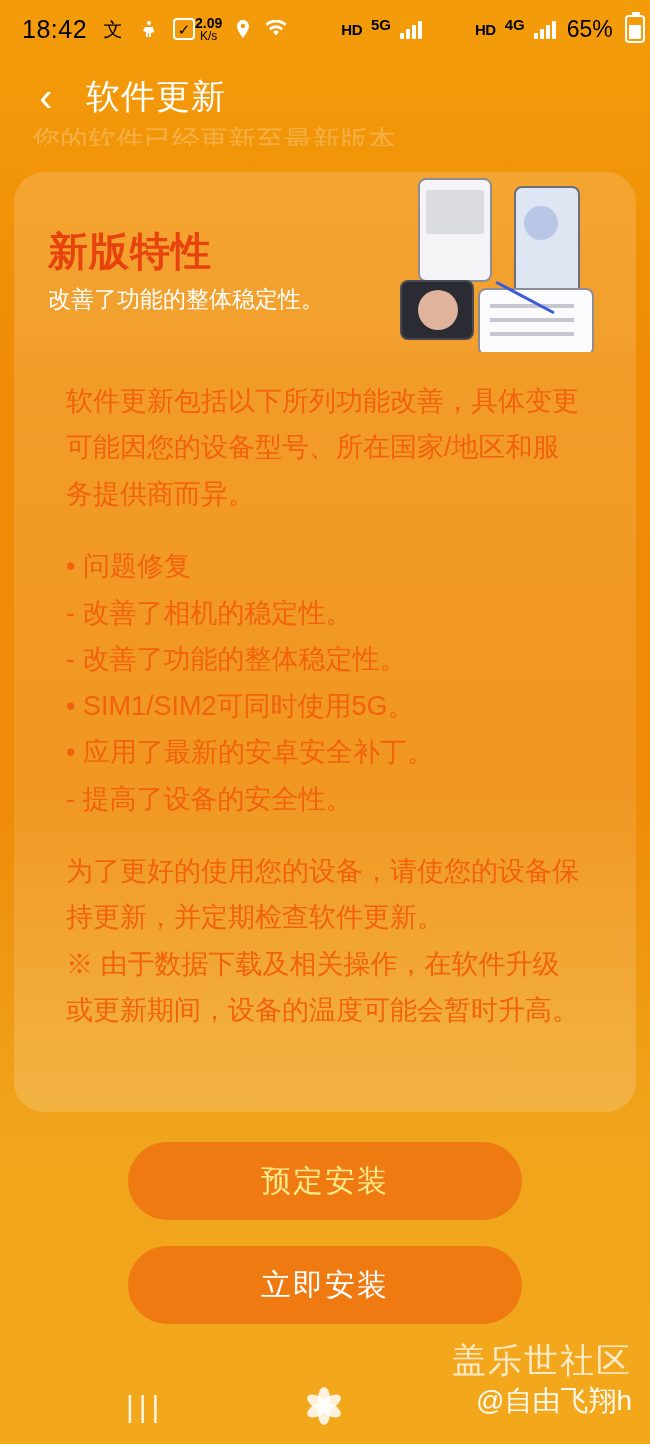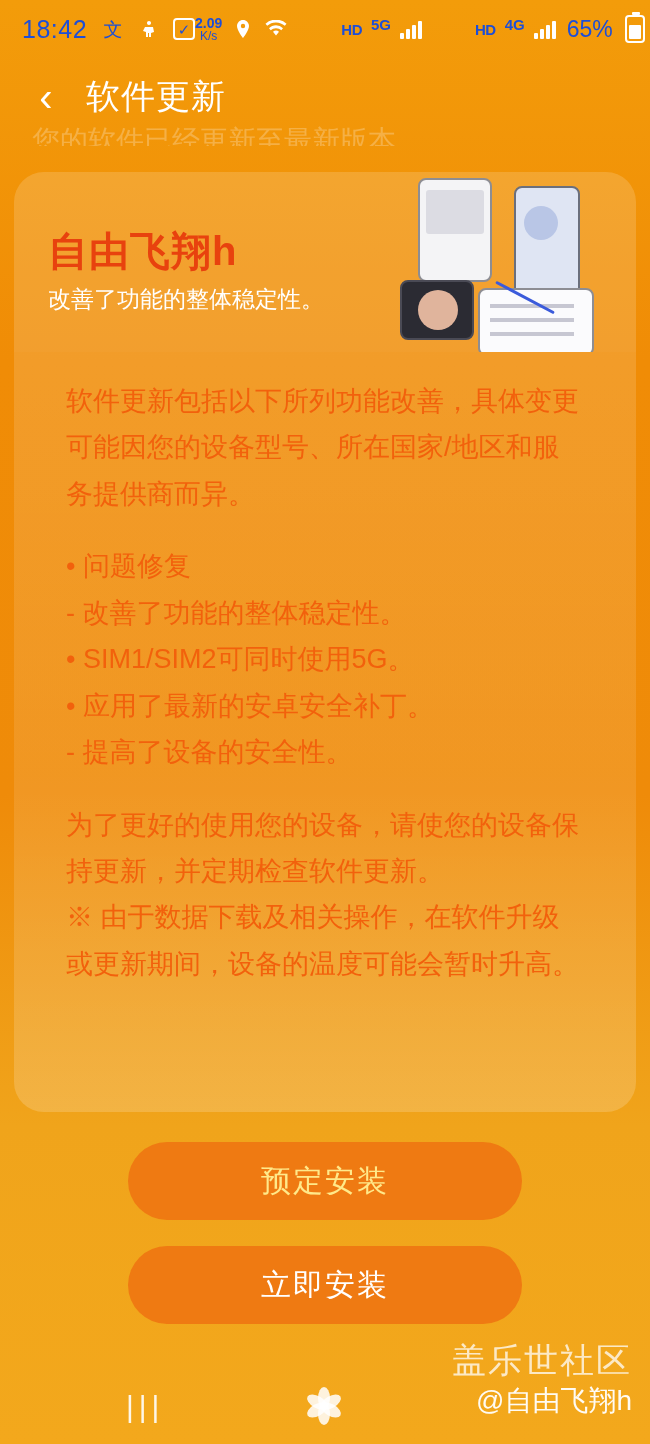--- a/index.html
+++ b/index.html
@@ -13,21 +13,21 @@
     position: relative;
     color: #fff;
   }
 
   
   .statusbar {
     height: 58px;
     display: flex; align-items: center;
     padding: 0 22px;
     font-size: 24px;
-    color: #1d4ed8;
+    color: #000000;
     position: relative;
     text-align: center;
   }
   .sb-time { font-size: 25px; letter-spacing: .5px; }
   .sb-left-icons { display: flex; align-items: center; gap: 12px; margin-left: 14px; }
   .sb-ico {
     width: 24px; height: 24px; display: inline-flex;
     align-items: center; justify-content: center;
     font-size: 19px; line-height: 1;
   }
@@ -222,35 +222,36 @@
 </div>
 
 <div class="appbar">
   <div class="back">‹</div>
   <div class="apptitle">软件更新</div>
 </div>
 
 <div class="ghostline">您的软件已经更新至最新版本。</div>
 
 <div class="card">
-  <h1>自由飞翔h</h1>
+  <h1>新版特性</h1>
   <p>改善了功能的整体稳定性。</p>
   <div class="phones">
     <div class="ph ph1"></div>
     <div class="ph ph2"></div>
     <div class="ph ph3"></div>
     <div class="ph ph4"></div>
     <div class="pen"></div>
   </div>
 </div>
 
 <div class="panel">
   <div class="para">软件更新包括以下所列功能改善，具体变更可能因您的设备型号、所在国家/地区和服务提供商而异。</div>
   <div class="spacer"></div>
   <div class="li">• 问题修复</div>
+  <div class="li">- 改善了相机的稳定性。</div>
   <div class="li">- 改善了功能的整体稳定性。</div>
   <div class="li">• SIM1/SIM2可同时使用5G。</div>
   <div class="li">• 应用了最新的安卓安全补丁。</div>
   <div class="li">- 提高了设备的安全性。</div>
   <div class="spacer"></div>
   <div class="para">为了更好的使用您的设备，请使您的设备保持更新，并定期检查软件更新。</div>
   <div class="para">※ 由于数据下载及相关操作，在软件升级或更新期间，设备的温度可能会暂时升高。</div>
 </div>
 
 <div class="btns">

